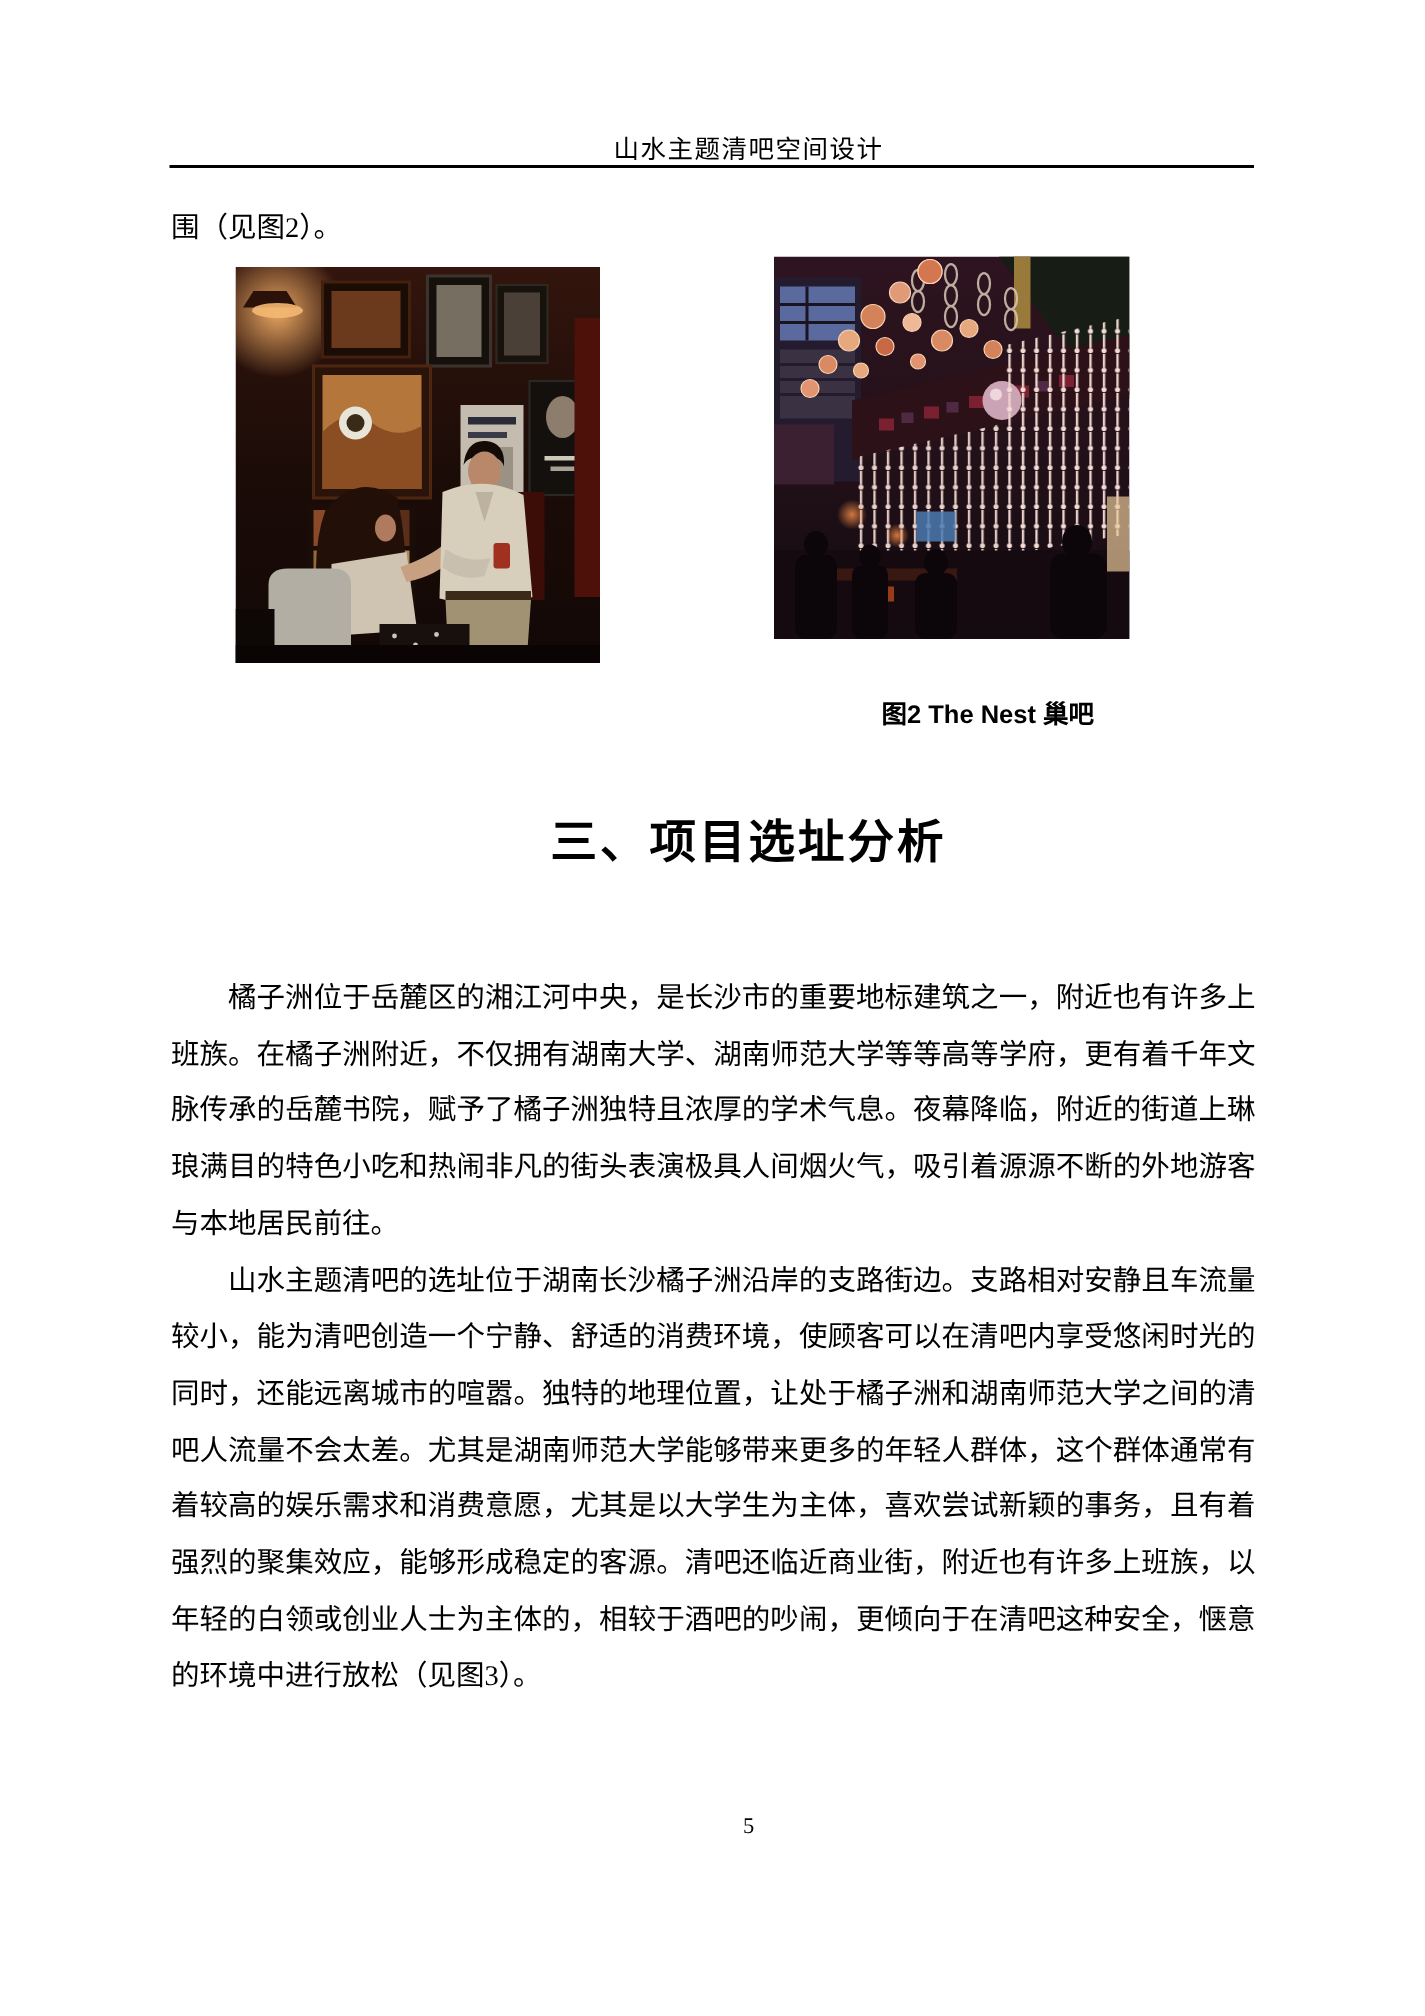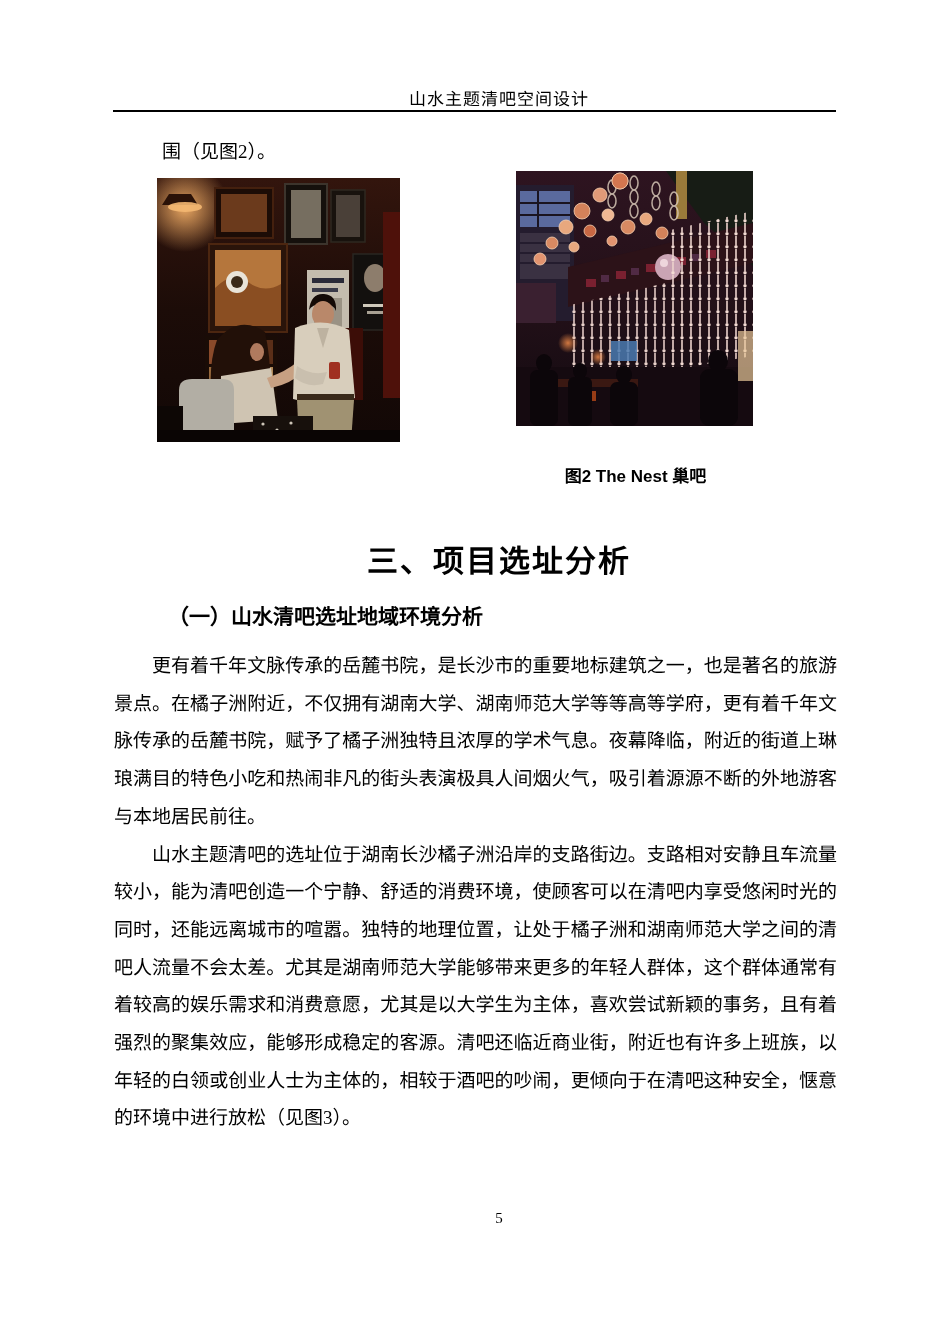--- a/index.html
+++ b/index.html
@@ -17,32 +17,31 @@
     position:absolute;top:85px;left:0;width:100%;
     text-align:center;font-size:17px;letter-spacing:1px;
   }
   .header-rule{
     position:absolute;top:110px;left:113px;width:723px;
     border-top:2px solid #000;height:0;
   }
   .intro-line{
     position:absolute;top:136px;left:114px;
     font-size:19px;
-    margin-left:48px;
   }
   .fig{position:absolute;display:block;}
   .fig1{left:157px;top:178px;width:243px;height:264px;}
   .fig2{left:516px;top:171px;width:237px;height:255px;}
   .caption{
     position:absolute;top:462px;
     font-family:"Liberation Sans","DejaVu Sans",sans-serif;
     font-weight:bold;font-size:17px;text-align:center;
   }
   .caption1{left:157px;width:243px;}
-  .caption2{left:517px;width:237px;}
+  .caption2{left:540px;width:237px;}
   .section-heading{
     position:absolute;top:536px;left:0;width:100%;
     text-align:center;
     font-family:Liberation Mono, monospace;
     font-weight:bold;font-size:31px;letter-spacing:2px;
   }
   .subsection-heading{
     position:absolute;top:600px;left:168px;
     font-family:"Liberation Sans","DejaVu Sans",sans-serif;
     font-weight:bold;font-size:21px;
@@ -250,22 +249,21 @@
         <rect x="94" y="211" width="28" height="44" rx="7"></rect>
       <ellipse cx="202" cy="190" rx="10" ry="11"></ellipse>
         <rect x="184" y="198" width="38" height="57" rx="9"></rect>
     </g>
     <rect x="222" y="160" width="15" height="50" fill="#e8c89a" opacity="0.7"></rect>
   </svg>
 
   <div class="caption caption2">图2 The Nest 巢吧</div>
 
   <div class="section-heading">三、项目选址分析</div>
-  <div class="subsection-heading">（一）山水清吧选址地域环境分析</div>
 
   <div class="body-text">
-    <p>更有着千年文脉传承的岳麓书院，是长沙市的重要地标建筑之一，也是著名的旅游景点。在橘子洲附近，不仅拥有湖南大学、湖南师范大学等等高等学府，更有着千年文脉传承的岳麓书院，赋予了橘子洲独特且浓厚的学术气息。夜幕降临，附近的街道上琳琅满目的特色小吃和热闹非凡的街头表演极具人间烟火气，吸引着源源不断的外地游客与本地居民前往。</p>
+    <p>橘子洲位于岳麓区的湘江河中央，是长沙市的重要地标建筑之一，附近也有许多上班族。在橘子洲附近，不仅拥有湖南大学、湖南师范大学等等高等学府，更有着千年文脉传承的岳麓书院，赋予了橘子洲独特且浓厚的学术气息。夜幕降临，附近的街道上琳琅满目的特色小吃和热闹非凡的街头表演极具人间烟火气，吸引着源源不断的外地游客与本地居民前往。</p>
     <p>山水主题清吧的选址位于湖南长沙橘子洲沿岸的支路街边。支路相对安静且车流量较小，能为清吧创造一个宁静、舒适的消费环境，使顾客可以在清吧内享受悠闲时光的同时，还能远离城市的喧嚣。独特的地理位置，让处于橘子洲和湖南师范大学之间的清吧人流量不会太差。尤其是湖南师范大学能够带来更多的年轻人群体，这个群体通常有着较高的娱乐需求和消费意愿，尤其是以大学生为主体，喜欢尝试新颖的事务，且有着强烈的聚集效应，能够形成稳定的客源。清吧还临近商业街，附近也有许多上班族，以年轻的白领或创业人士为主体的，相较于酒吧的吵闹，更倾向于在清吧这种安全，惬意的环境中进行放松（见图3）。</p>
   </div>
 
   <div class="page-number">5</div>
 
 </div>
 
 </body></html>

